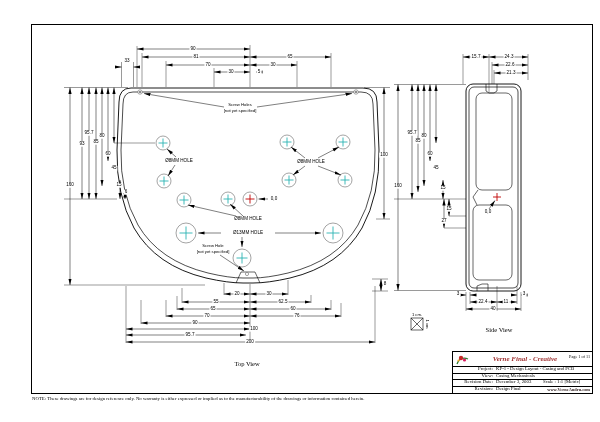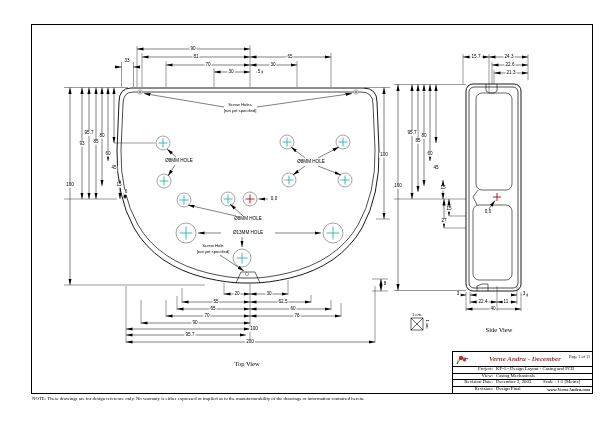--- a/index.html
+++ b/index.html
@@ -312,21 +312,21 @@
 <div class="an tiny" style="left:417px;top:314.5px;">1 cm.</div>
 <div class="an tiny rot" style="left:427px;top:324px;">1 cm</div>
 
 <div id="tblock">
   <svg width="16" height="12" style="position:absolute;left:2px;top:2px;">
     <path d="M2,10 C4,4 9,3 13,5" stroke="#2e7d32" stroke-width="1.2" fill="none"></path>
     <circle cx="6" cy="4" r="2.2" fill="#c62828"></circle>
     <circle cx="9.5" cy="6" r="1.6" fill="#d81b60"></circle>
     <circle cx="3.5" cy="6.5" r="1.1" fill="#f9a825"></circle>
   </svg>
-  <div id="brand">Verne Andru - December</div>
+  <div id="brand">Verne Final - Creative</div>
   <div id="pageno">Page 1 of 11</div>
 
   <div class="tb-row" style="top:14px;height:0;"></div>
   <div class="tb-row" style="top:20.5px;height:0;"></div>
   <div class="tb-row" style="top:27px;height:0;"></div>
   <div class="tb-row" style="top:33.5px;height:0;"></div>
 
   <div class="tb-lab" style="left:0;top:15px;">Project:</div>
   <div class="tb-val" style="left:43px;top:15px;">KP-1 - Design Layout - Casing and PCB</div>
 

